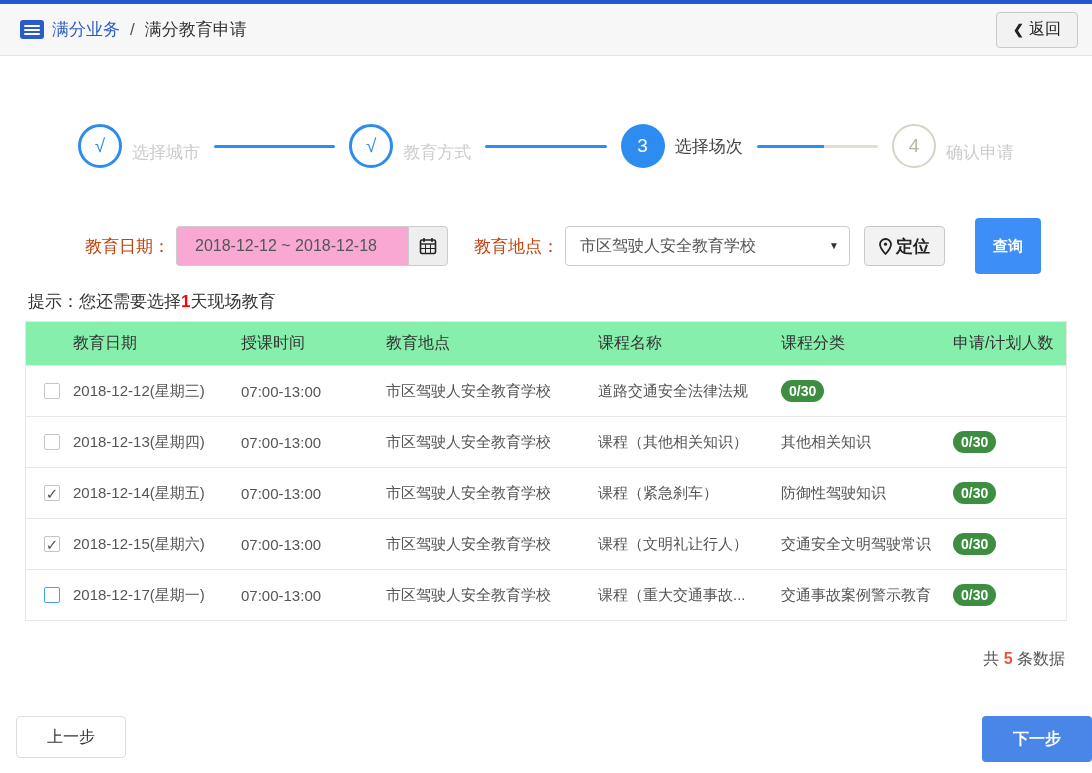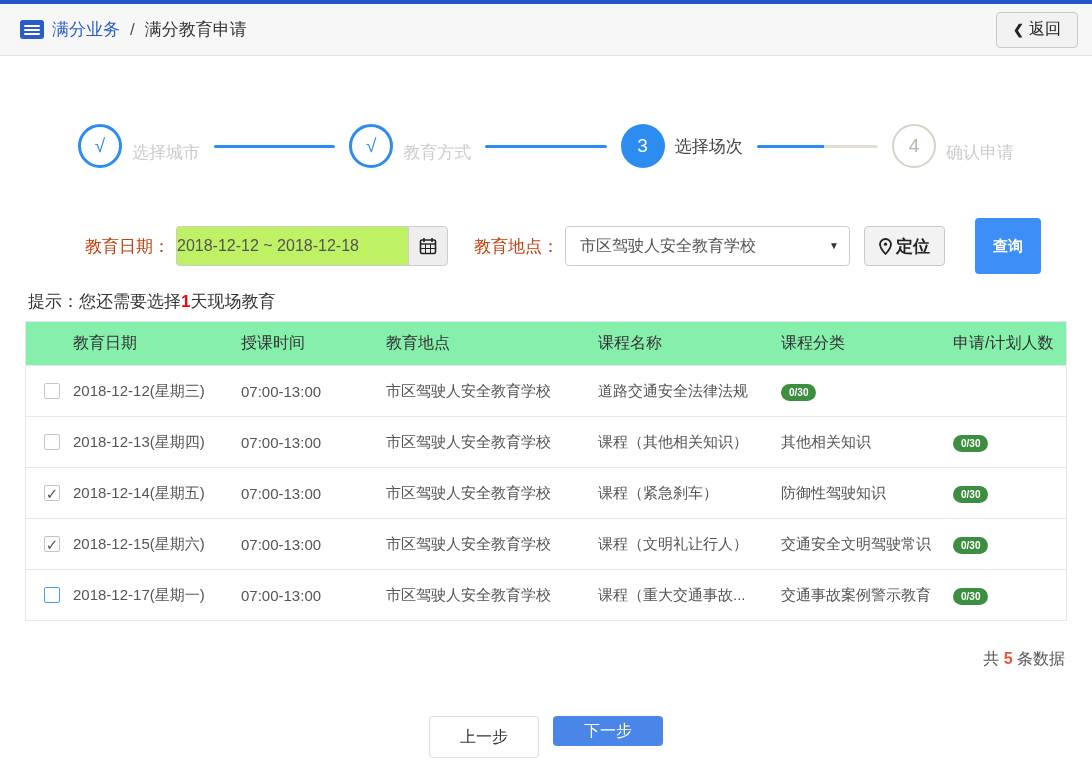--- a/index.html
+++ b/index.html
@@ -36,22 +36,22 @@
   .step.active .step-label { color:#444; }
   .step-line { flex:1; height:3px; margin:0 14px; border-radius:2px; }
   .line-blue { background:#2d8cf0; }
   .line-half { background:linear-gradient(to right,#2d8cf0 0 55%,#e2ded6 55% 100%); }
 
   
   .filters { display:flex; align-items:center; margin:50px 0 0 85px; }
   .f-label { font-size:17px; color:#c2410c; white-space:nowrap; }
   .date-group { display:flex; margin-left:6px; }
   .date-input { width:232px; height:40px; border:1px solid #ccc; border-right:none;
-    border-radius:4px 0 0 4px; background:#bef264; font-size:16px; color:#555;
-    padding:0 0; font-family:inherit; }
+    border-radius:4px 0 0 4px; background:#f9a8d4; font-size:16px; color:#555;
+    padding:0 18px; font-family:inherit; }
   .date-addon { width:40px; height:40px; border:1px solid #ccc; border-radius:0 4px 4px 0;
     background:#eee; display:flex; align-items:center; justify-content:center; cursor:pointer; }
   .loc-label { margin-left:26px; }
   .select-box { position:relative; width:285px; height:40px; border:1px solid #ccc;
     border-radius:4px; background:#fff; margin-left:6px; display:flex; align-items:center;
     padding:0 26px 0 14px; font-size:16px; color:#555; cursor:pointer; }
   .select-caret { position:absolute; right:10px; top:13px; font-size:10px; color:#333; }
   .locate-btn { margin-left:14px; height:40px; padding:0 14px; background:#f2f2f2;
     border:1px solid #c9c9c9; border-radius:4px; font-size:17px; font-weight:bold;
     color:#222; display:flex; align-items:center; gap:4px; cursor:pointer; }
@@ -68,30 +68,30 @@
   .trow { display:grid; grid-template-columns:47px 168px 145px 212px 183px 172px 1fr;
     align-items:center; height:51px; border-bottom:1px solid #e8e8e8; font-size:15px; color:#555; }
   .thead { background:#86efac; height:44px; font-weight:normal; color:#333; font-size:16px; }
   .cb { width:16px; height:16px; border:1px solid #c5c5c5; border-radius:2px;
     background:#fff; margin-left:18px; display:flex; align-items:center;
     justify-content:center; cursor:pointer; }
   .cb .checkmark { display:none; color:#555; font-size:15px; font-weight:bold; line-height:1; }
   .cb.checked .checkmark { display:block; }
   .cb.highlight { border-color:#409eff; }
   .badge { display:inline-block; background:#3e8e41; color:#fff; font-weight:bold;
-    font-size:10px; padding:3px 8px; border-radius:11px; }
+    font-size:14px; padding:3px 8px; border-radius:11px; }
 
   
   .total { text-align:right; margin:28px 27px 0 0; font-size:16px; color:#555; }
   .total b { color:#f0503c; }
-  .actions { display:flex; justify-content:center; gap:14px; margin-top:46px; }
+  .actions { display:flex; justify-content:space-between; gap:14px; margin-top:46px;padding-left:16px; }
   .btn-prev { width:110px; height:42px; background:#fff; border:1px solid #ddd;
     border-radius:4px; font-size:16px; color:#333; cursor:pointer; font-family:inherit; }
-  .btn-next { width:110px; height:30px; background:#4a86e8; border:none;
-    border-radius:4px; font-size:16px; font-weight:normal; color:#fff; cursor:pointer; font-family:inherit; }
+  .btn-next { width:110px; height:46px; background:#4a86e8; border:none;
+    border-radius:4px; font-size:16px; font-weight:bold; color:#fff; cursor:pointer; font-family:inherit; }
 </style>
 </head>
 <body>
 
 <div class="topbar"></div>
 
 <div class="header">
   <div class="brand">
     <span class="brand-icon">
         <i></i>

